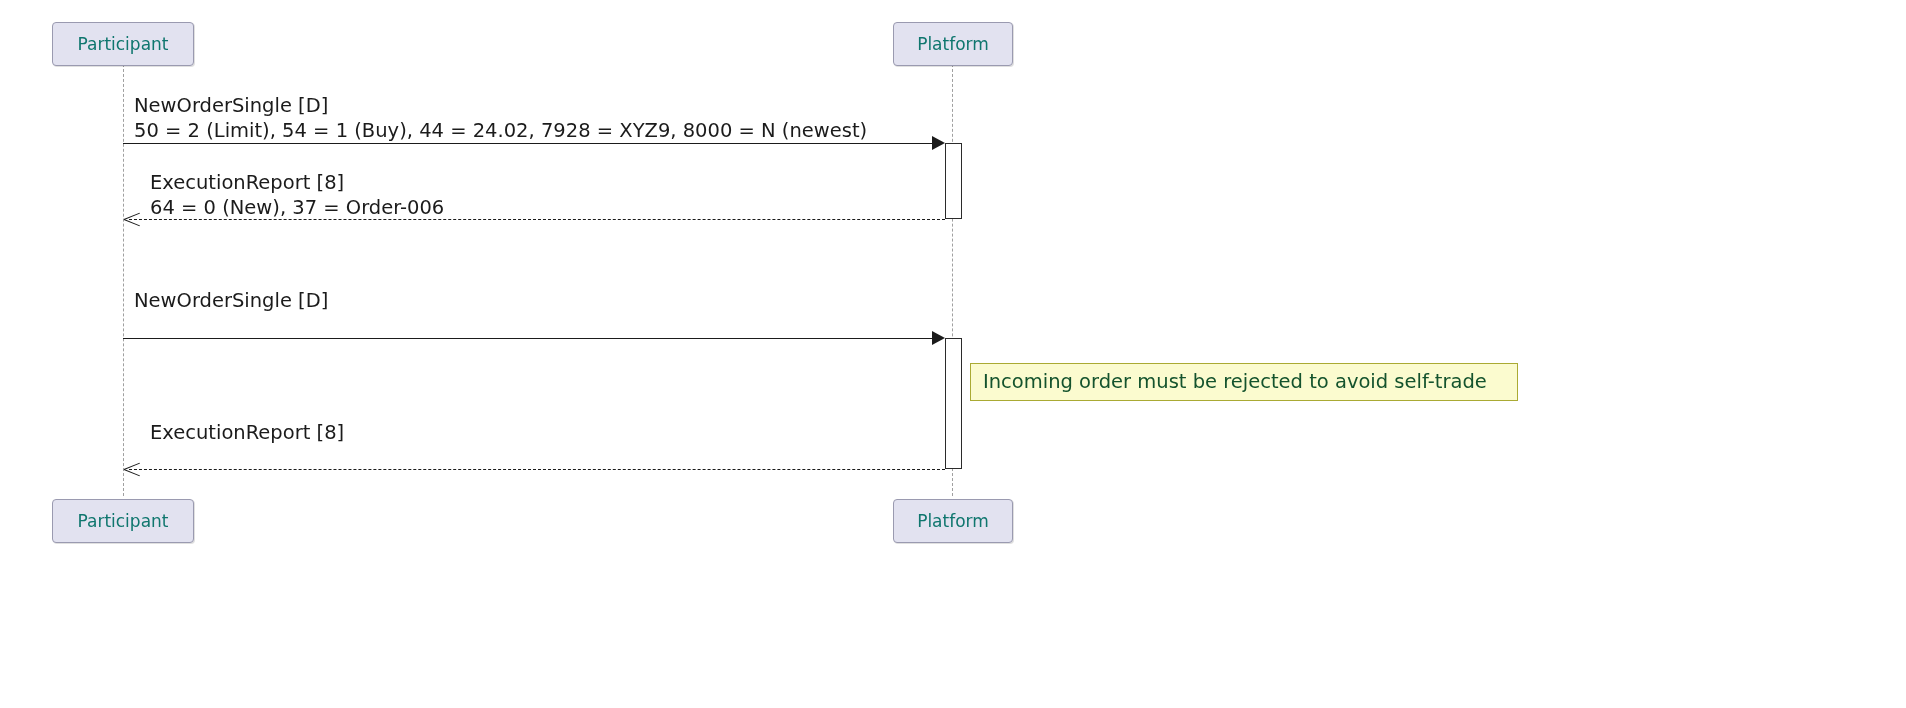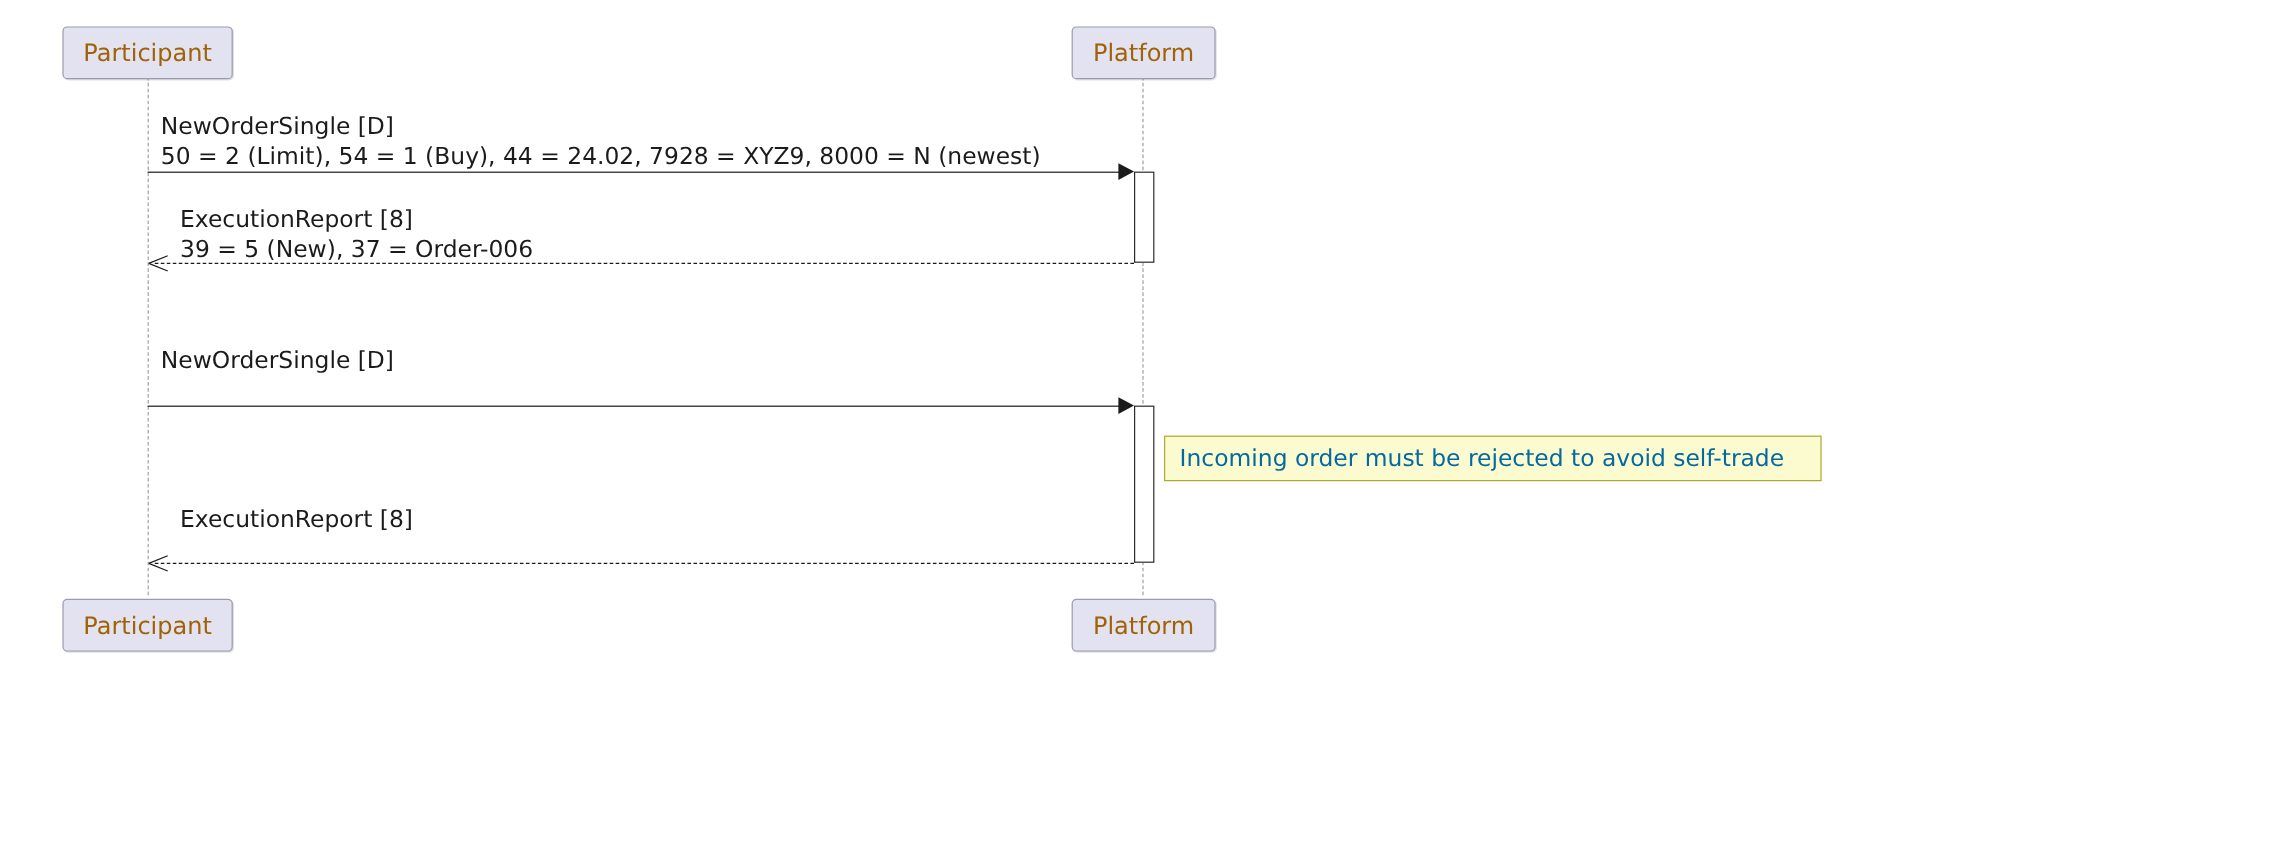--- a/index.html
+++ b/index.html
@@ -27,22 +27,22 @@
   
   .actor-box {
     position: absolute;
     box-sizing: border-box;
     background: #E2E2F0;
     border: 1.5px solid #9a9ab0;
     border-radius: 4px;
     display: flex;
     align-items: center;
     justify-content: center;
-    font-size: 20px;
-    color: #a16207;
+    font-size: 17px;
+    color: #0f766e;
     white-space: nowrap;
     box-shadow: 1px 1px 0 rgba(0,0,0,0.12);
   }
 
   
   .lifeline {
     position: absolute;
     width: 0;
     border-left: 1.5px dashed #a0a0a0;
   }
@@ -109,21 +109,21 @@
   .msg-label .line { display: block; }
 
   
   .note-box {
     position: absolute;
     box-sizing: border-box;
     background: #FBFBCF;
     border: 1.2px solid #AAAA33;
     font-size: 19.5px;
     line-height: 24px;
-    color: #0369a1;
+    color: #14532d;
     display: flex;
     align-items: center;
     padding: 0 12px;
     white-space: nowrap;
   }
 </style>
 </head>
 <body>
 
 <div id="diagram">
@@ -150,21 +150,21 @@
 
   <div class="msg-label" style="left:134px; top:93px;">
     <span class="line">NewOrderSingle [D]</span>
     <span class="line">50 = 2 (Limit), 54 = 1 (Buy), 44 = 24.02, 7928 = XYZ9, 8000 = N (newest)</span>
   </div>
   <div class="arrow-line" style="left:123px; top:143px; width:812px;"></div>
   <div class="arrow-head right" style="left:932px; top:136px;"></div>
 
   <div class="msg-label" style="left:150px; top:170px;">
     <span class="line">ExecutionReport [8]</span>
-    <span class="line">39 = 5 (New), 37 = Order-006</span>
+    <span class="line">64 = 0 (New), 37 = Order-006</span>
   </div>
   <div class="arrow-line dashed" style="left:129px; top:219px; width:816px;"></div>
   <div class="arrow-head left-open" style="left:124px; top:212px;"></div>
 
   <div class="msg-label" style="left:134px; top:288px;">
     <span class="line">NewOrderSingle [D]</span>
   </div>
   <div class="arrow-line" style="left:123px; top:338px; width:812px;"></div>
   <div class="arrow-head right" style="left:932px; top:331px;"></div>
 

